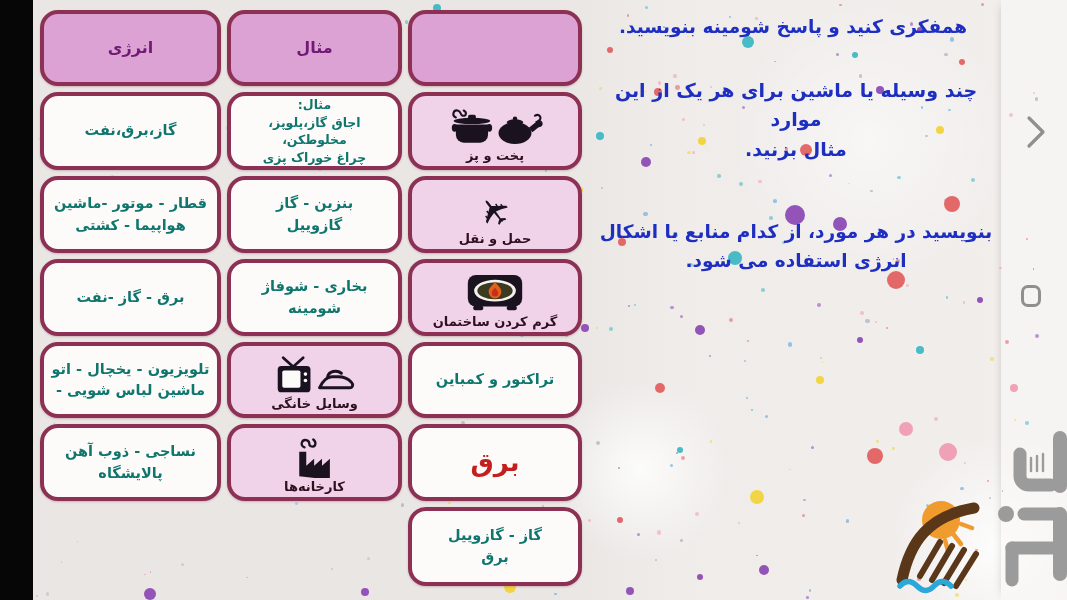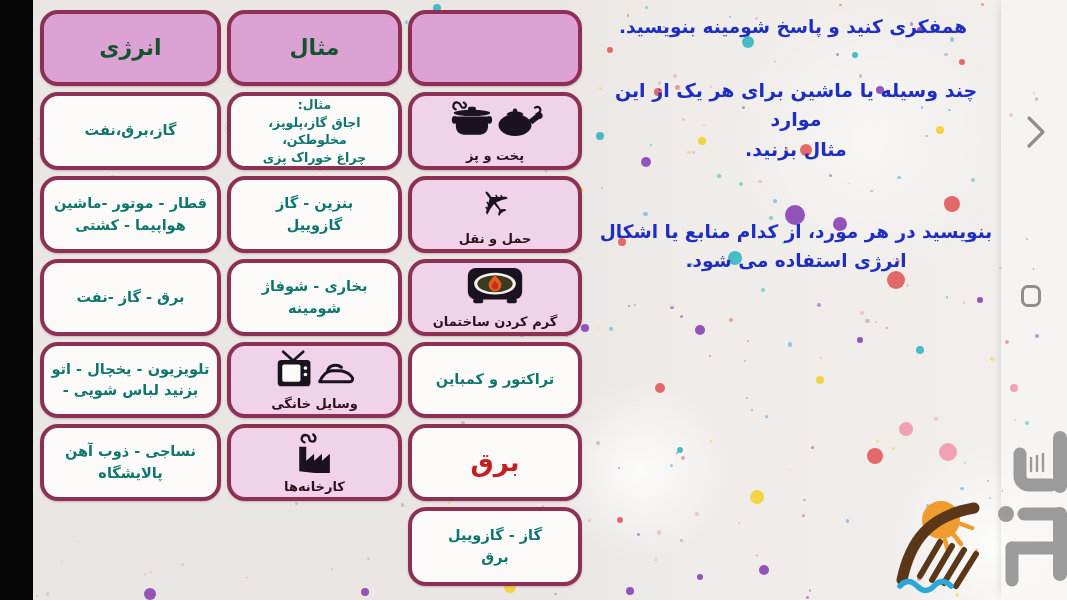--- a/index.html
+++ b/index.html
@@ -19,22 +19,22 @@
   #confetti{position:absolute;inset:0;pointer-events:none;z-index:1;}
   .dot{position:absolute;border-radius:50%;}
   
   .table{position:absolute;left:40px;top:10px;display:grid;direction:rtl;z-index:2;
     grid-template-columns:174px 175px 181px;grid-template-rows:76px 78px 77px 77px 76px 77px 79px;gap:6px;}
   .cell{box-sizing:border-box;border:4px solid #8d3154;border-radius:18px;background:#fdfbf9;
     display:flex;flex-direction:column;align-items:center;justify-content:center;text-align:center;
     box-shadow:0 1px 2px rgba(120,40,70,.25);}
   .cell .txt{white-space:pre-line;font-weight:bold;color:#0f766e;font-size:14.5px;line-height:1.45;padding:0 4px;}
   .hdr{background:#dca2d4;}
-  .hdr .txt{color:#14532d;font-size:22px;}
-  .cat{background:#f0d2e9;justify-content:space-between;gap:1px;padding:3px 2px;}
+  .hdr .txt{color:#701a75;font-size:16px;}
+  .cat{background:#f0d2e9;justify-content:flex-end;gap:1px;padding:3px 2px;}
   .cat .cat-label{font-weight:bold;color:#30101f;font-size:13px;white-space:nowrap;}
   .cat .ic{display:flex;align-items:center;justify-content:center;}
   .small .txt{font-size:12.5px;line-height:1.4;}
   .big-red .txt{font-size:26px;color:#c31f1f;}
   .plane-glyph{font-size:38px;color:#1b1220;display:inline-block;transform:rotate(-128deg);line-height:1;}
   
   .instr{position:absolute;z-index:2;direction:rtl;color:#1d2ec1;font-weight:bold;white-space:pre-line;}
   .instr-1{left:598px;top:16px;width:390px;text-align:center;font-size:18.5px;}
   .instr-2{left:598px;top:76px;width:396px;text-align:center;font-size:19px;line-height:1.55;}
   .instr-3{left:598px;top:218px;width:396px;text-align:center;font-size:18.5px;line-height:1.55;}
@@ -406,21 +406,21 @@
           <g>
             <path d="M50 36 h33 c3.5 0 4.5 -3.5 2 -6 c-3.5 -3.8 -8.5 -6 -14.5 -6 h-7 c-6 0 -10 5 -13.5 12 z" fill="none" stroke="#1b1220" stroke-width="3.2" stroke-linejoin="round"></path>
             <path d="M59 24 c1 -6 10 -8 15 -4" fill="none" stroke="#1b1220" stroke-width="3.4" stroke-linecap="round"></path>
           </g>
         </svg>
       </span>
       <span class="cat-label">وسایل خانگی</span>
     </div>
     <div class="cell">
         <span class="txt">تلویزیون -  یخچال - اتو
-بزنید لباس شویی -</span>
+ماشین لباس شویی -</span>
       </div>
     <div class="cell big-red">
         <span class="txt">برق</span>
       </div>
 
     <div class="cell cat">
       <span class="ic">
         <svg width="54" height="42" viewBox="0 0 60 48">
           <path d="M18 13 c-6 -2 -3 -10 3 -8 c5 2 0 6 5 7 c5 1 6 -5 2 -8" fill="none" stroke="#1b1220" stroke-width="2.6" stroke-linecap="round"></path>
           <path d="M12 46 V18 h8 v16 l9 -8 v8 l9 -8 v8 l9 -8 v24 z" fill="#1b1220"></path>

